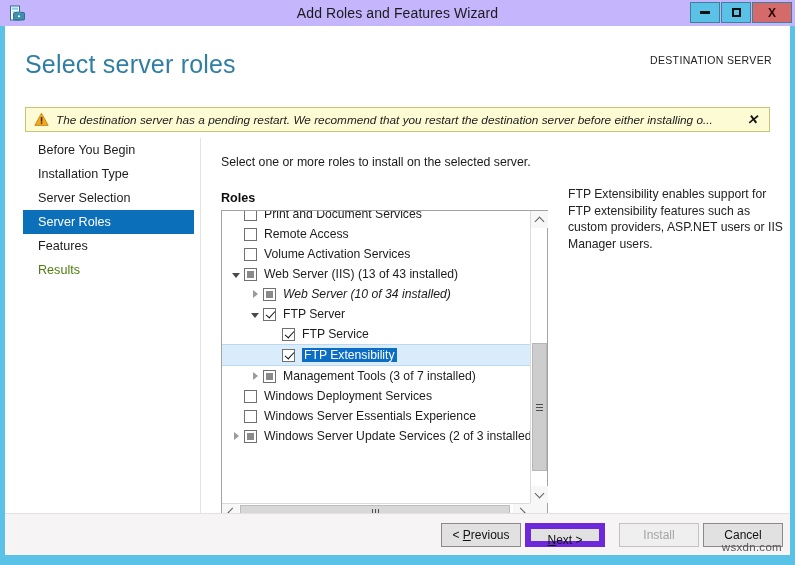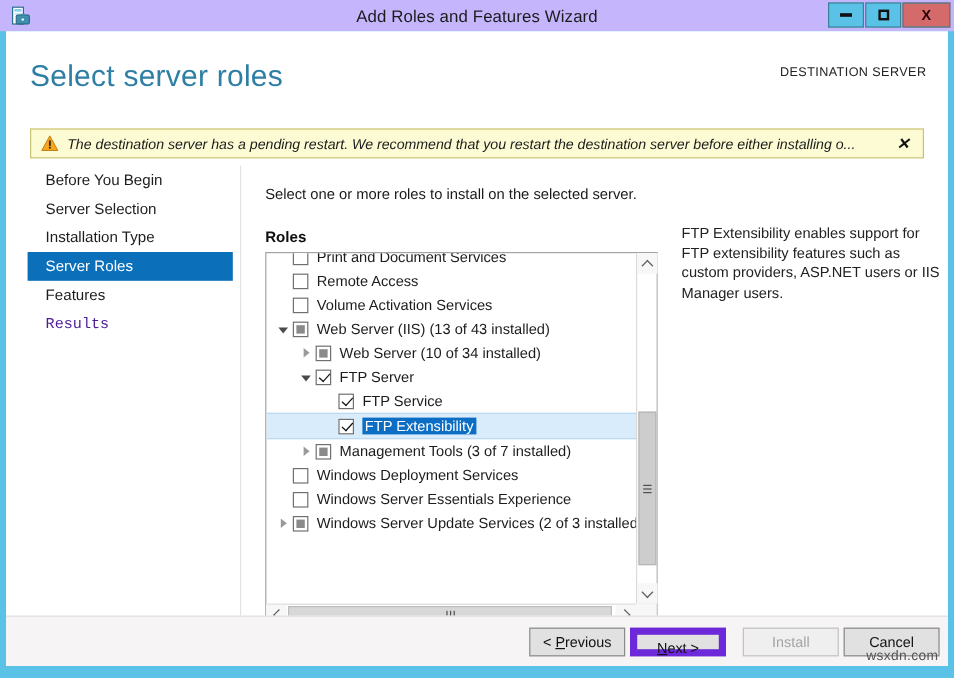--- a/index.html
+++ b/index.html
@@ -184,23 +184,22 @@
     font-size: 12.6px;
     color: #1d1d1d;
     white-space: nowrap;
     cursor: pointer;
   }
   .nav-item.selected {
     background: #0c6fba;
     color: #ffffff;
   }
   .nav-item.disabled {
-    color: #4c1d95;
+    color: #4d7c0f;
     cursor: default;
-    font-family: Liberation Mono, monospace;
   }
 
   
   .main {
     position: absolute;
     left: 204px;
     top: 112px;
     width: 350px;
   }
   .main-instruction {
@@ -514,22 +513,22 @@
           <rect x="6.8" y="5" width="1.5" height="4.6" fill="#3a2600"></rect>
           <rect x="6.8" y="10.3" width="1.5" height="1.5" fill="#3a2600"></rect>
         </svg>
       </span>
       <span class="warn-text">The destination server has a pending restart. We recommend that you restart the destination server before either installing o...</span>
       <span class="warn-close">✕</span>
     </div>
 
     <div class="sidebar">
       <div class="nav-item">Before You Begin</div>
+      <div class="nav-item">Installation Type</div>
       <div class="nav-item">Server Selection</div>
-      <div class="nav-item">Installation Type</div>
       <div class="nav-item selected">Server Roles</div>
       <div class="nav-item">Features</div>
       <div class="nav-item disabled">Results</div>
     </div>
 
     <div class="main">
       <div class="main-instruction">Select one or more roles to install on the selected server.</div>
       <div class="section-label">Roles</div>
     </div>
 
@@ -551,21 +550,21 @@
               <span class="cbox"></span>
               <span class="tree-label">Volume Activation Services</span>
             </div>
             <div class="tree-row" style="padding-left: 6px;">
               <span class="expander">
                 <span class="tri-down"></span>
               </span>
               <span class="cbox partial"></span>
               <span class="tree-label">Web Server (IIS) (13 of 43 installed)</span>
             </div>
-            <div class="tree-row" style="padding-left: 25px;">
+            <div class="tree-row" style="padding-left: 25px; font-style: italic;">
               <span class="expander">
                 <span class="tri-right"></span>
               </span>
               <span class="cbox partial"></span>
               <span class="tree-label">Web Server (10 of 34 installed)</span>
             </div>
             <div class="tree-row" style="padding-left: 25px;">
               <span class="expander">
                 <span class="tri-down"></span>
               </span>

